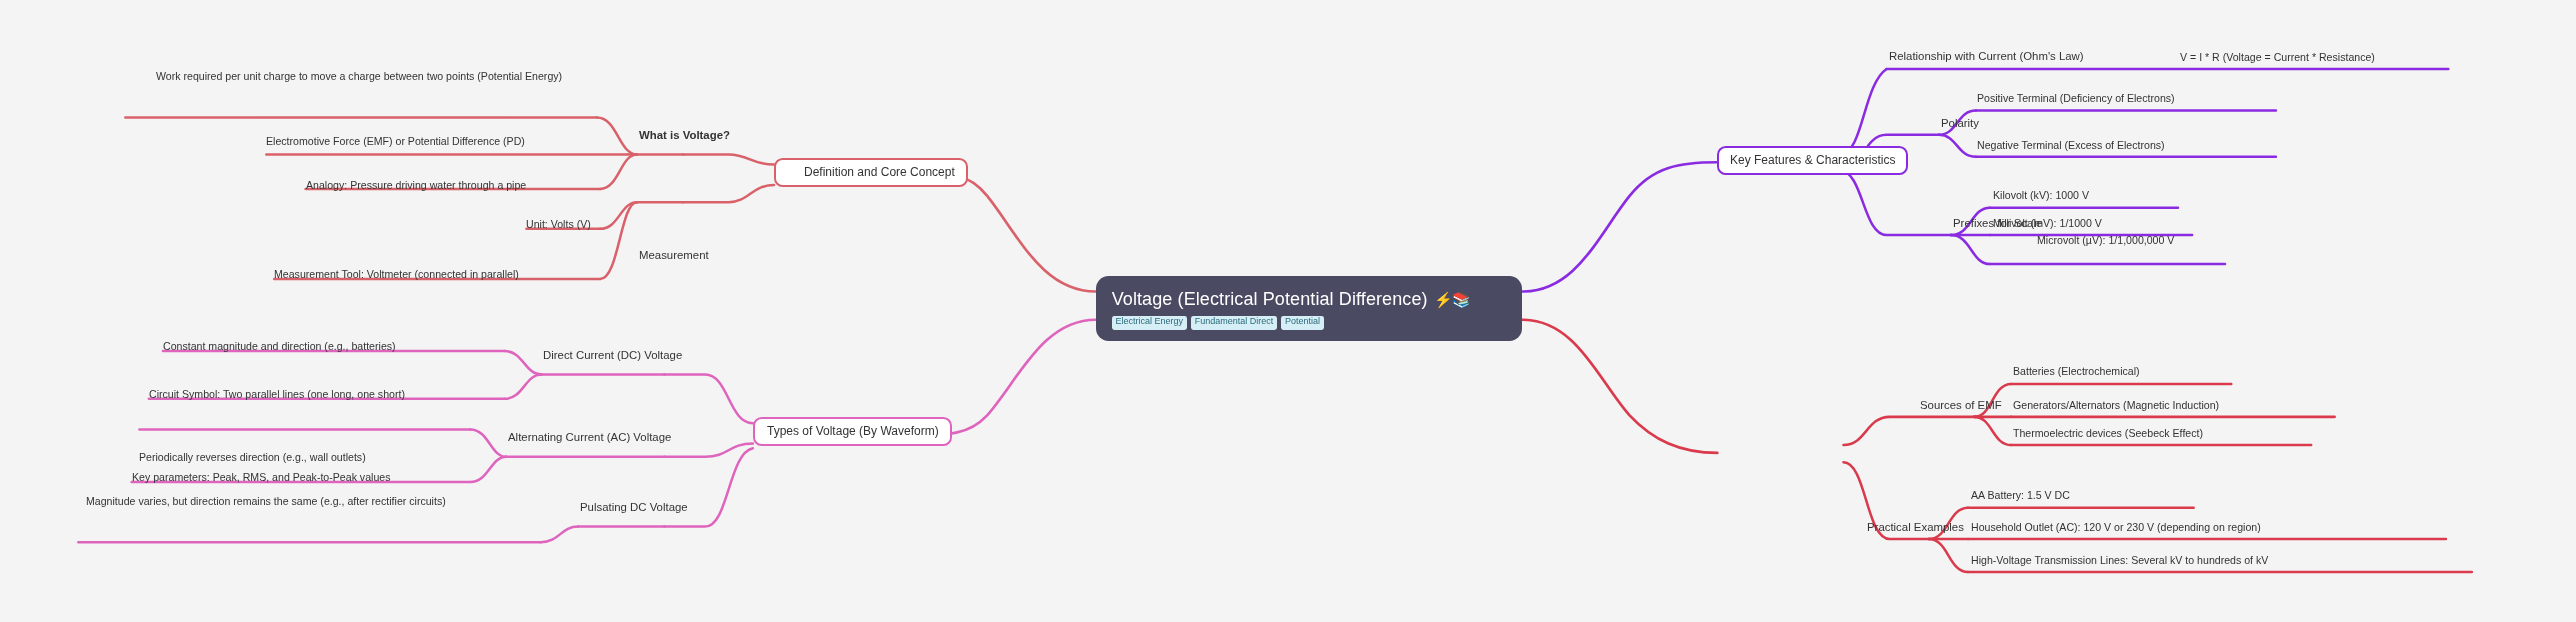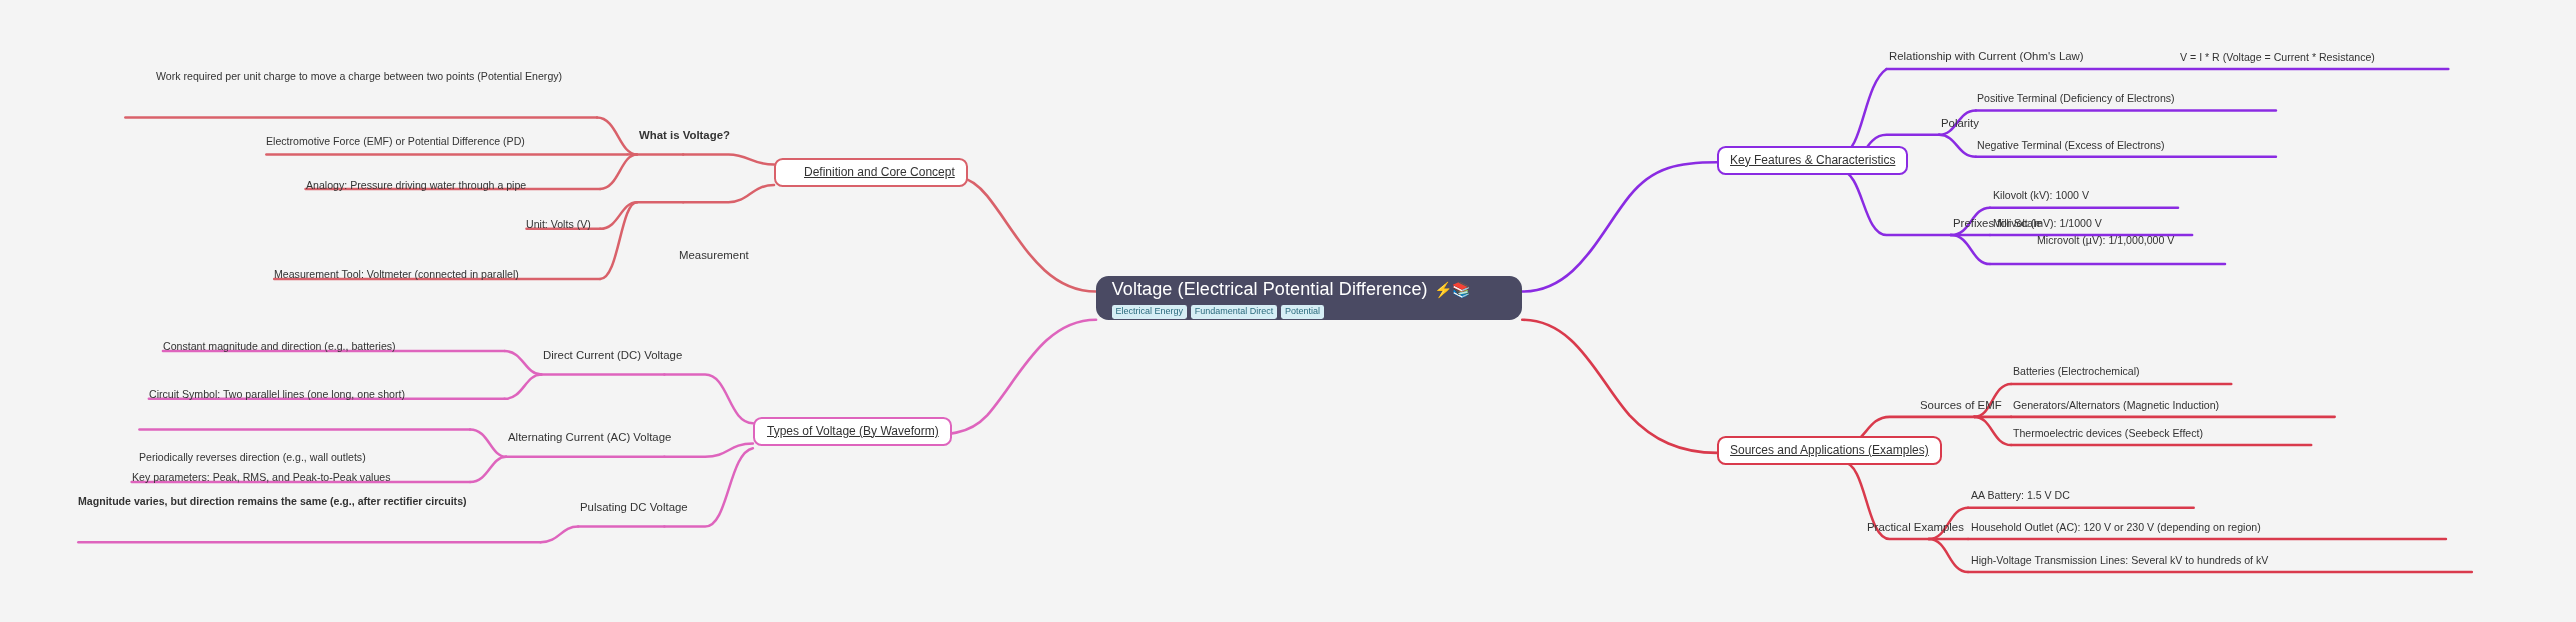--- a/index.html
+++ b/index.html
@@ -32,21 +32,21 @@
     white-space: nowrap;
     color: #333333;
     line-height: 1.25;
   }
   
   #root-node {
     position: absolute;
     left: 1096px;
     top: 276px;
     width: 426px;
-    height: 44px;
+    height: 65px;
     background: #4a4a63;
     border-radius: 12.5px;
     padding: 11px 15.7px 9.4px 15.7px;
     box-sizing: border-box;
     display: flex;
     flex-direction: column;
     justify-content: center;
     gap: 5.5px;
   }
   #root-title-row {
@@ -80,21 +80,20 @@
   .node.boxed {
     background: #ffffff;
     border: 2.4px solid currentColor;
     border-radius: 8.6px;
     padding: 4.7px 11px 5.5px 11px;
     font-size: 12px;
     color: #333;
     display: flex;
     align-items: center;
     justify-content: center;
-    text-decoration: underline;
   }
   .node.boxed.red   { border-color: #d9616a; padding-left: 28px; }
   .node.boxed.pink  { border-color: #de64bd; padding-left: 12px; }
   .node.boxed.purple{ border-color: #8a2be2; }
   .node.boxed.crimson { border-color: #d93a4c; }
 
   
   .node.plain {
     font-size: 11.4px;
     color: #333333;
@@ -211,54 +210,53 @@
     <div id="root-tags">
       <span class="tag">Electrical Energy</span>
       <span class="tag">Fundamental Direct</span>
       <span class="tag">Potential</span>
     </div>
   </div>
 
   <div class="node boxed red" style="left:774px; top:158px;">Definition and Core Concept</div>
 
   <div class="node plain" style="left:639px; top:128px;font-weight:bold;">What is Voltage?</div>
-  <div class="node plain" style="left:639px; top:248px;margin-left:40px;">Measurement</div>
+  <div class="node plain" style="left:639px; top:248px;">Measurement</div>
 
   <div class="node leaf wrap" style="left:125px; top:69px; width:454px;margin-left:31px;">Work required per unit charge to move a charge between two points (Potential Energy)</div>
   <div class="node leaf" style="left:266px; top:135px;">Electromotive Force (EMF) or Potential Difference (PD)</div>
   <div class="node leaf" style="left:306px; top:179px;">Analogy: Pressure driving water through a pipe</div>
   <div class="node leaf" style="left:526px; top:218px;">Unit: Volts (V)</div>
   <div class="node leaf" style="left:274px; top:268px;">Measurement Tool: Voltmeter (connected in parallel)</div>
 
   <div class="node boxed pink" style="left:753px; top:417px;">Types of Voltage (By Waveform)</div>
 
   <div class="node plain" style="left:543px; top:348px;">Direct Current (DC) Voltage</div>
   <div class="node plain" style="left:508px; top:430px;">Alternating Current (AC) Voltage</div>
   <div class="node plain" style="left:580px; top:500px;">Pulsating DC Voltage</div>
 
   <div class="node leaf" style="left:163px; top:340px;">Constant magnitude and direction (e.g., batteries)</div>
   <div class="node leaf" style="left:149px; top:388px;">Circuit Symbol: Two parallel lines (one long, one short)</div>
   <div class="node leaf" style="left:139px; top:418px;margin-top:33px;">Periodically reverses direction (e.g., wall outlets)</div>
   <div class="node leaf" style="left:132px; top:471px;">Key parameters: Peak, RMS, and Peak-to-Peak values</div>
-  <div class="node leaf wrap" style="left:78px; top:494px; width:439px;font-weight:bold;">Magnitude varies, but direction remains the same (e.g., after rectifier circuits)</div>
+  <div class="node leaf wrap" style="left:86px; top:494px; width:439px;">Magnitude varies, but direction remains the same (e.g., after rectifier circuits)</div>
 
   <div class="node boxed purple" style="left:1717px; top:146px;">Key Features &amp; Characteristics</div>
 
   <div class="node plain" style="left:1889px; top:49px;">Relationship with Current (Ohm's Law)</div>
   <div class="node plain" style="left:1941px; top:116px;">Polarity</div>
   <div class="node plain" style="left:1953px; top:216px;">Prefixes for Scale</div>
 
   <div class="node leaf" style="left:2180px; top:51px;">V = I * R (Voltage = Current * Resistance)</div>
   <div class="node leaf" style="left:1977px; top:92px;">Positive Terminal (Deficiency of Electrons)</div>
   <div class="node leaf" style="left:1977px; top:139px;">Negative Terminal (Excess of Electrons)</div>
   <div class="node leaf" style="left:1993px; top:189px;">Kilovolt (kV): 1000 V</div>
   <div class="node leaf" style="left:1993px; top:217px;">Millivolt (mV): 1/1000 V</div>
   <div class="node leaf" style="left:1993px; top:234px;margin-left:44px;">Microvolt (µV): 1/1,000,000 V</div>
 
-  <div class="node boxed crimson" style="left:1717px; top:436px;">Sources and Applications (Examples)</div>
 
   <div class="node plain" style="left:1920px; top:398px;">Sources of EMF</div>
   <div class="node plain" style="left:1867px; top:520px;">Practical Examples</div>
 
   <div class="node leaf" style="left:2013px; top:365px;">Batteries (Electrochemical)</div>
   <div class="node leaf" style="left:2013px; top:399px;">Generators/Alternators (Magnetic Induction)</div>
   <div class="node leaf" style="left:2013px; top:427px;">Thermoelectric devices (Seebeck Effect)</div>
   <div class="node leaf" style="left:1971px; top:489px;">AA Battery: 1.5 V DC</div>
   <div class="node leaf" style="left:1971px; top:521px;">Household Outlet (AC): 120 V or 230 V (depending on region)</div>
   <div class="node leaf" style="left:1971px; top:554px;">High-Voltage Transmission Lines: Several kV to hundreds of kV</div>

